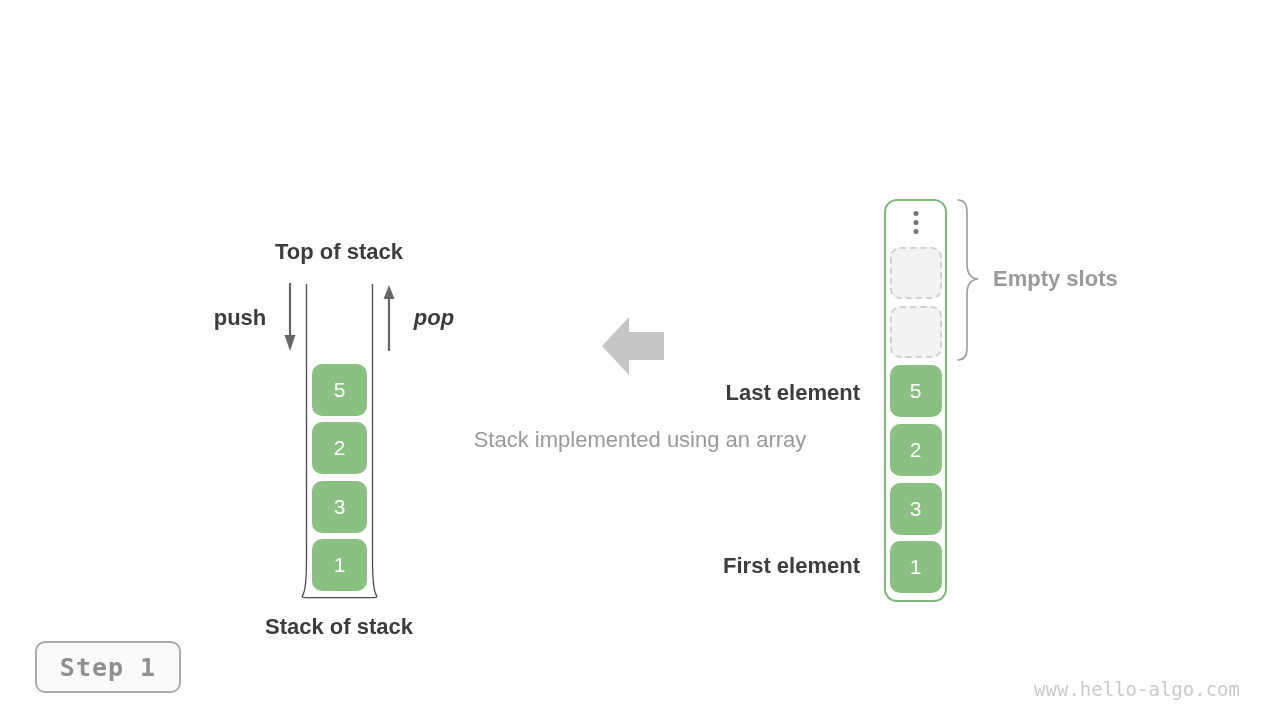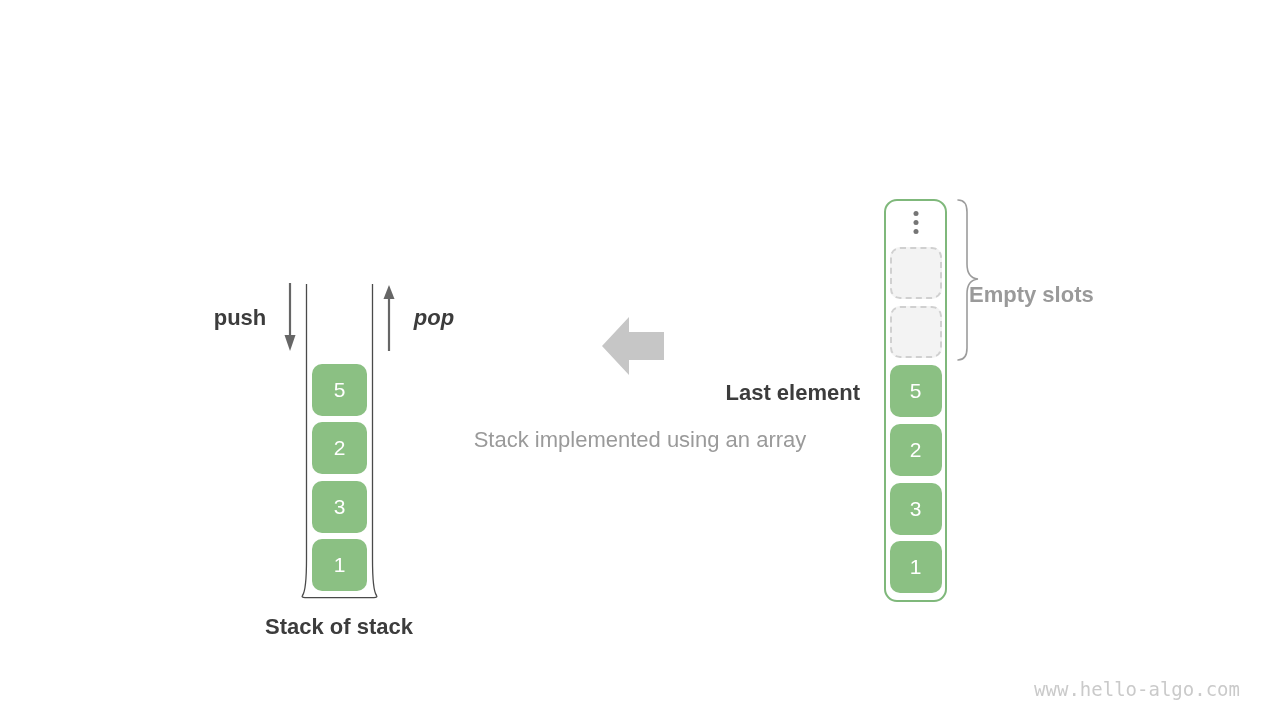--- a/index.html
+++ b/index.html
@@ -46,20 +46,21 @@
     font-family:"DejaVu Sans Mono","Liberation Mono",monospace;
     font-size:19px;color:#cacaca;
   }
   svg{display:block;}
 </style>
 </head>
 <body>
 
 <div class="canvas">
 
+  <div class="abs lbl center" style="left:239px;top:240px;width:200px;">Top of stack</div>
 
   <svg class="abs" style="left:299px;top:284px;" width="82" height="318" viewBox="0 0 82 318">
     <path d="M7.5 0 L7.5 275 Q7.5 306 3.5 311.5 Q2.2 313.6 6 313.6 L75 313.6 Q78.8 313.6 77.5 311.5 Q73.5 306 73.5 275 L73.5 0" fill="none" stroke="#4a4a4a" stroke-width="1.3"></path>
   </svg>
 
   <svg class="abs" style="left:282px;top:283px;" width="16" height="70" viewBox="0 0 16 70">
     <line x1="8" y1="0" x2="8" y2="54" stroke="#666666" stroke-width="2.2"></line>
     <polygon points="2.5,52 13.5,52 8,68" fill="#666666"></polygon>
   </svg>
   <div class="abs lbl center" style="left:200px;top:306px;width:80px;">push</div>
@@ -78,35 +79,37 @@
   </div>
 
   <div class="abs lbl center" style="left:239px;top:615px;width:200px;">Stack of stack</div>
 
   <svg class="abs" style="left:602px;top:317px;" width="62" height="58" viewBox="0 0 62 58">
     <polygon points="0,29 27,0 27,15 62,15 62,43 27,43 27,58" fill="#c6c6c6"></polygon>
   </svg>
   <div class="abs caption center" style="left:420px;top:427px;width:440px;">Stack implemented using an array</div>
 
   <div class="abs lbl right" style="left:640px;top:381px;width:220px;">Last element</div>
+  <div class="abs lbl right" style="left:640px;top:554px;width:220px;">First element</div>
 
   <div class="abs array-box" style="left:884px;top:199px;">
     <div class="dots">
       <span></span>
         <span></span>
         <span></span>
     </div>
     <div class="slot" style="top:46px;"></div>
     <div class="slot" style="top:104.5px;"></div>
     <div class="cell" style="top:164px;">5</div>
     <div class="cell" style="top:223px;">2</div>
     <div class="cell" style="top:281.5px;">3</div>
     <div class="cell" style="top:340px;">1</div>
   </div>
 
   <svg class="abs" style="left:952px;top:198px;" width="32" height="164" viewBox="0 0 32 164">
     <path d="M6 2 Q15 2 15 14 L15 66 Q15 80 26 81 Q15 82 15 96 L15 150 Q15 162 6 162" fill="none" stroke="#9c9c9c" stroke-width="1.6" stroke-linecap="round"></path>
   </svg>
-  <div class="abs lbl gray" style="left:969px;top:267px;margin-top:16px;">Empty slots</div>
+  <div class="abs lbl gray" style="left:993px;top:267px;">Empty slots</div>
 
+  <div class="abs step-badge" style="left:35px;top:641px;">Step 1</div>
   <div class="abs watermark right" style="left:990px;top:678px;width:250px;">www.hello-algo.com</div>
 
 </div>
 
 </body></html>

